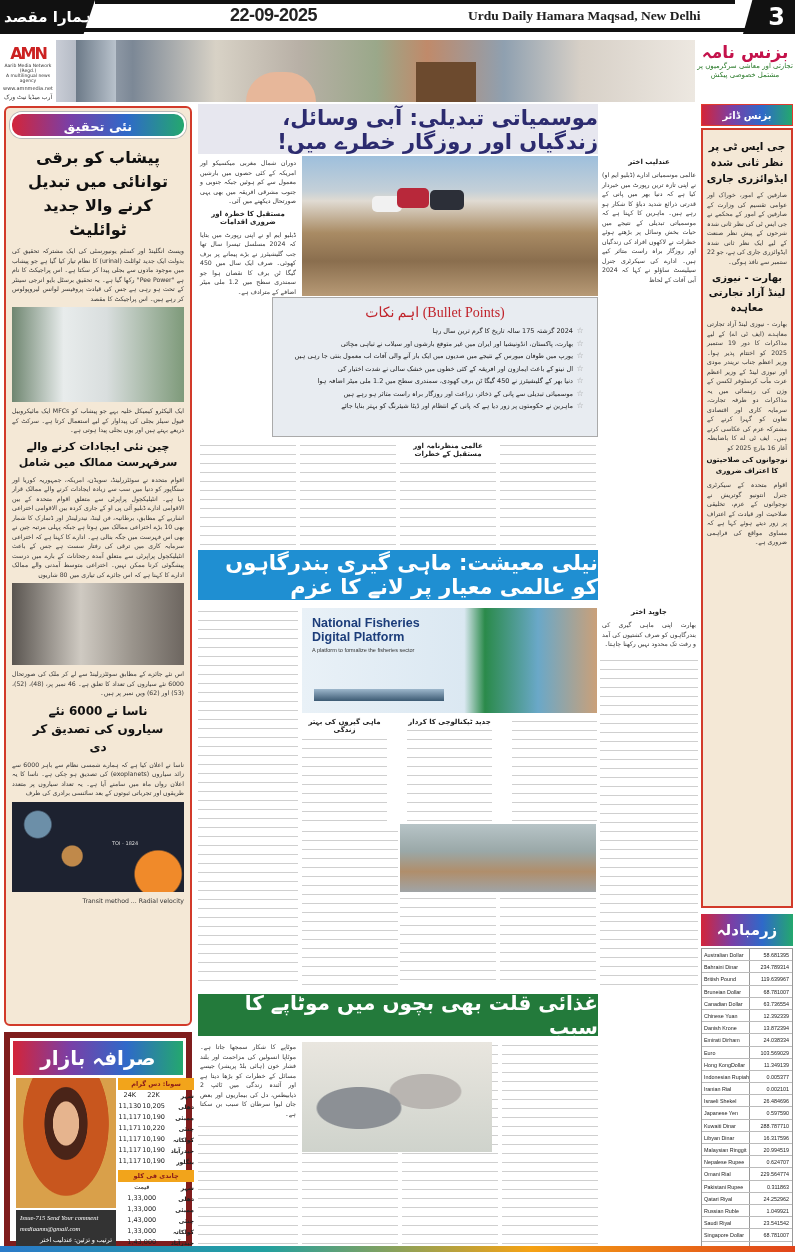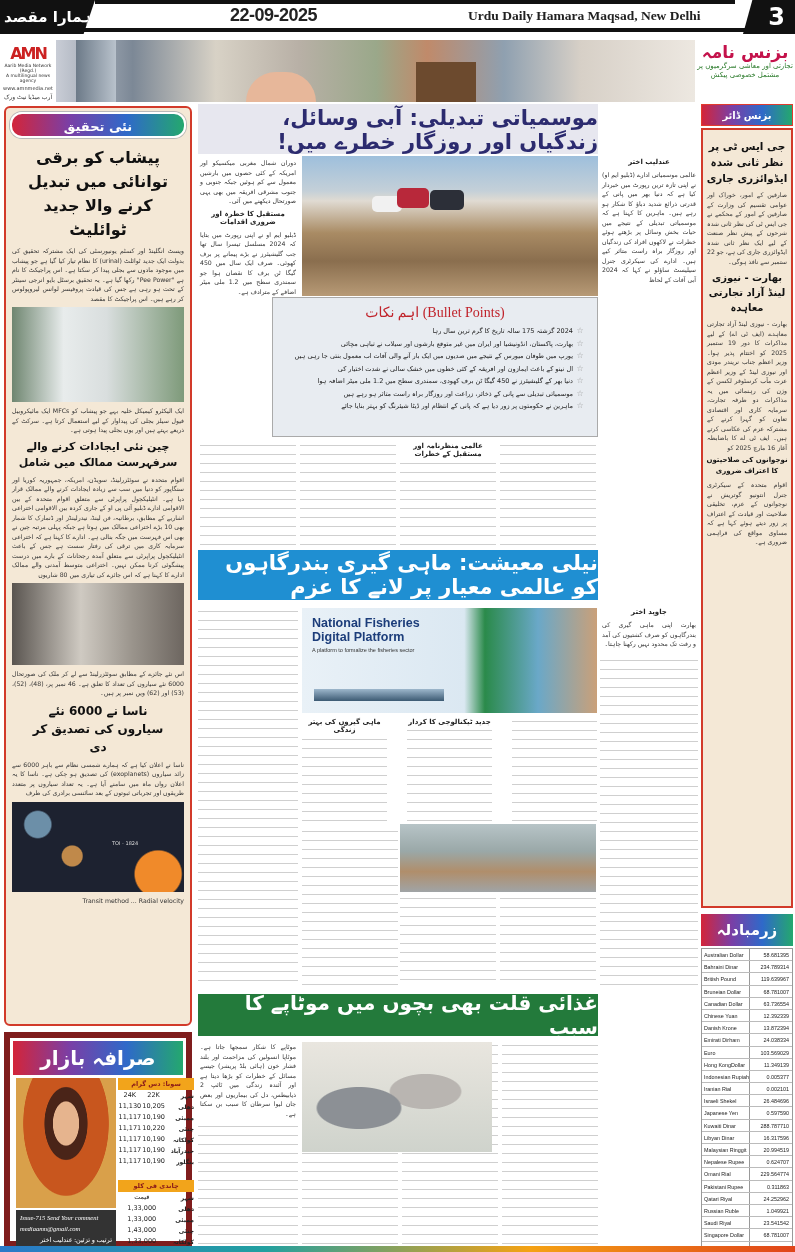--- a/index.html
+++ b/index.html
@@ -171,21 +171,21 @@
     <div class="prow">
         <span class="city">حیدرآباد</span>
         <span>10,190</span>
         <span>11,117</span>
       </div>
     <div class="prow">
         <span class="city">بنگلور</span>
         <span>10,190</span>
         <span>11,117</span>
       </div>
-    <div class="sub-hdr" style="margin-top:13px">چاندی فی کلو</div>
+    <div class="sub-hdr" style="margin-top:3px">چاندی فی کلو</div>
     <div class="prow">
       <span class="city">شہر</span>
       <span style="flex:2">قیمت</span>
     </div>
     <div class="prow">
         <span class="city">دھلی</span>
         <span style="flex:2">1,33,000</span>
       </div>
     <div class="prow">
         <span class="city">ممبئی</span>

